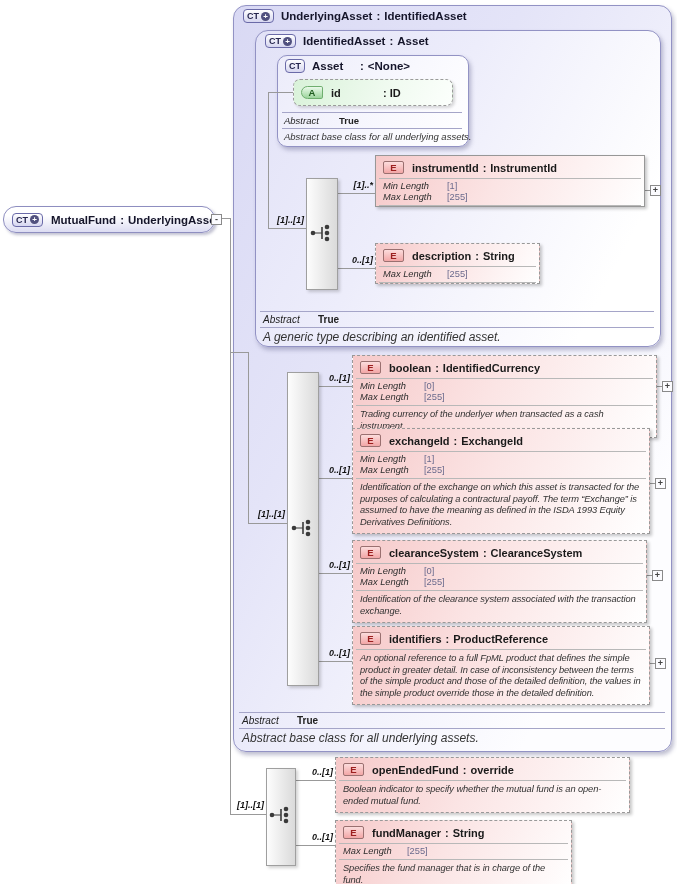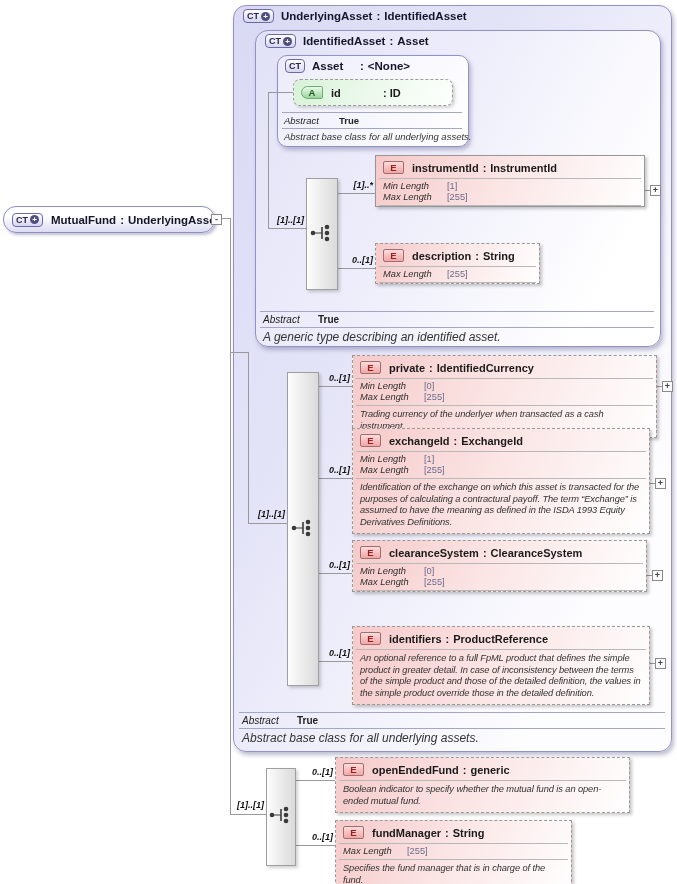--- a/index.html
+++ b/index.html
@@ -196,21 +196,21 @@
       <div class="facet-row">
           <span class="facet-label">Max Length</span>
           <span class="facet-value">[255]</span>
         </div>
     </div>
   </div>
 
   <div class="el-card b-dash" style="left:352px;top:355px;width:305px;">
     <div class="el-head">
         <span class="badge badge-e">E</span>
-      <span class="el-title"><span>private</span><span class="sep">:</span><span>IdentifiedCurrency</span></span>
+      <span class="el-title"><span>boolean</span><span class="sep">:</span><span>IdentifiedCurrency</span></span>
       </div>
     <div class="el-facets">
       <div class="facet-row">
           <span class="facet-label">Min Length</span>
           <span class="facet-value">[0]</span>
         </div>
       <div class="facet-row">
           <span class="facet-label">Max Length</span>
           <span class="facet-value">[255]</span>
         </div>
@@ -244,34 +244,35 @@
     <div class="el-facets">
       <div class="facet-row">
           <span class="facet-label">Min Length</span>
           <span class="facet-value">[0]</span>
         </div>
       <div class="facet-row">
           <span class="facet-label">Max Length</span>
           <span class="facet-value">[255]</span>
         </div>
     </div>
+    <div class="el-doc">Identification of the clearance system associated with the transaction exchange.</div>
   </div>
 
   <div class="el-card b-dash" style="left:352px;top:626px;width:298px;">
     <div class="el-head">
         <span class="badge badge-e">E</span>
       <span class="el-title"><span>identifiers</span><span class="sep">:</span><span>ProductReference</span></span>
       </div>
     <div class="el-doc doc-hr">An optional reference to a full FpML product that defines the simple product in greater detail. In case of inconsistency between the terms of the simple product and those of the detailed definition, the values in the simple product override those in the detailed definition.</div>
   </div>
 
   <div class="el-card b-dash" style="left:335px;top:757px;width:295px;">
     <div class="el-head">
         <span class="badge badge-e">E</span>
-      <span class="el-title"><span>openEndedFund</span><span class="sep">:</span><span>generic</span></span>
+      <span class="el-title"><span>openEndedFund</span><span class="sep">:</span><span>override</span></span>
       </div>
     <div class="el-doc doc-hr">Boolean indicator to specify whether the mutual fund is an open-ended mutual fund.</div>
   </div>
 
   <div class="el-card b-dash" style="left:335px;top:820px;width:237px;">
     <div class="el-head">
         <span class="badge badge-e">E</span>
       <span class="el-title"><span>fundManager</span><span class="sep">:</span><span>String</span></span>
       </div>
     <div class="el-facets">

